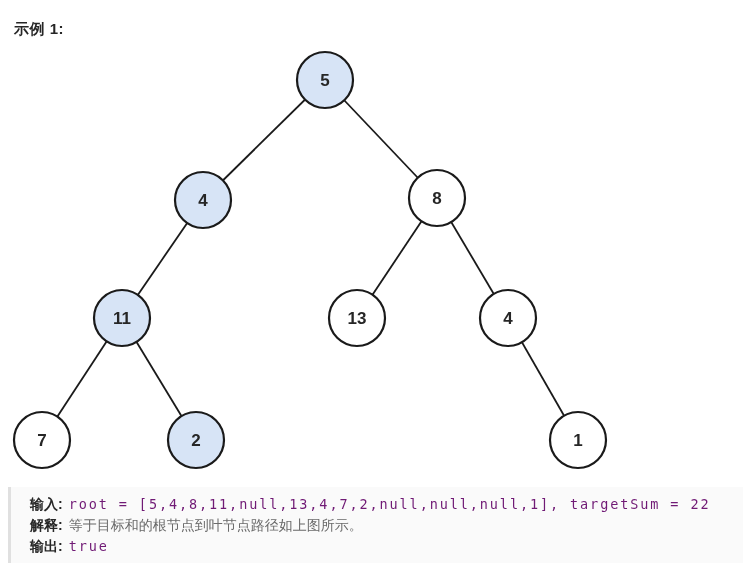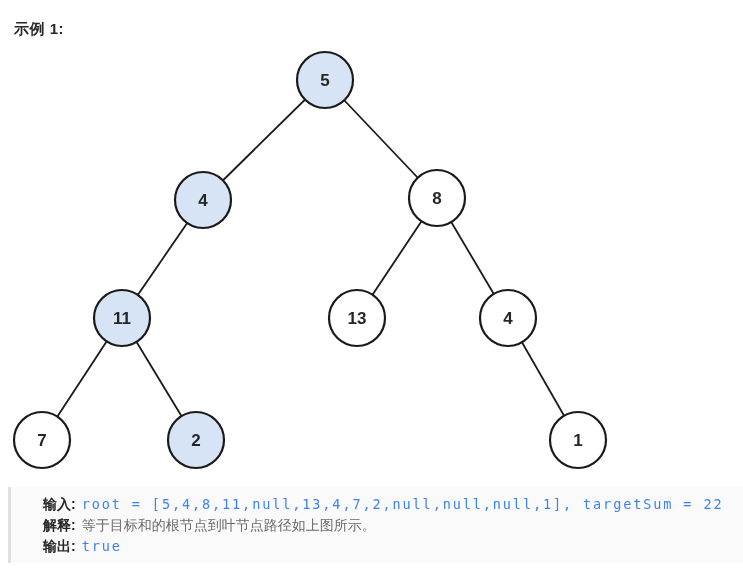--- a/index.html
+++ b/index.html
@@ -47,27 +47,26 @@
   }
   .example-line {
     line-height: 21px;
     white-space: nowrap;
     font-size: 14px;
   }
   .example-label {
     font-weight: bold;
     color: #262626;
     font-family: "Liberation Sans", sans-serif;
-    margin-left: 13px;
   }
   .example-value-mono {
     font-family: "DejaVu Sans Mono", "Liberation Mono", monospace;
     font-size: 13.5px;
     letter-spacing: 1.9px;
-    color: #3b82f6;
+    color: #701a75;
     margin-left: 6px;
   }
   .example-value-text {
     font-family: "Liberation Sans", sans-serif;
     font-size: 14px;
     color: #6a6a6a;
     margin-left: 6px;
   }
 </style>
 </head>

